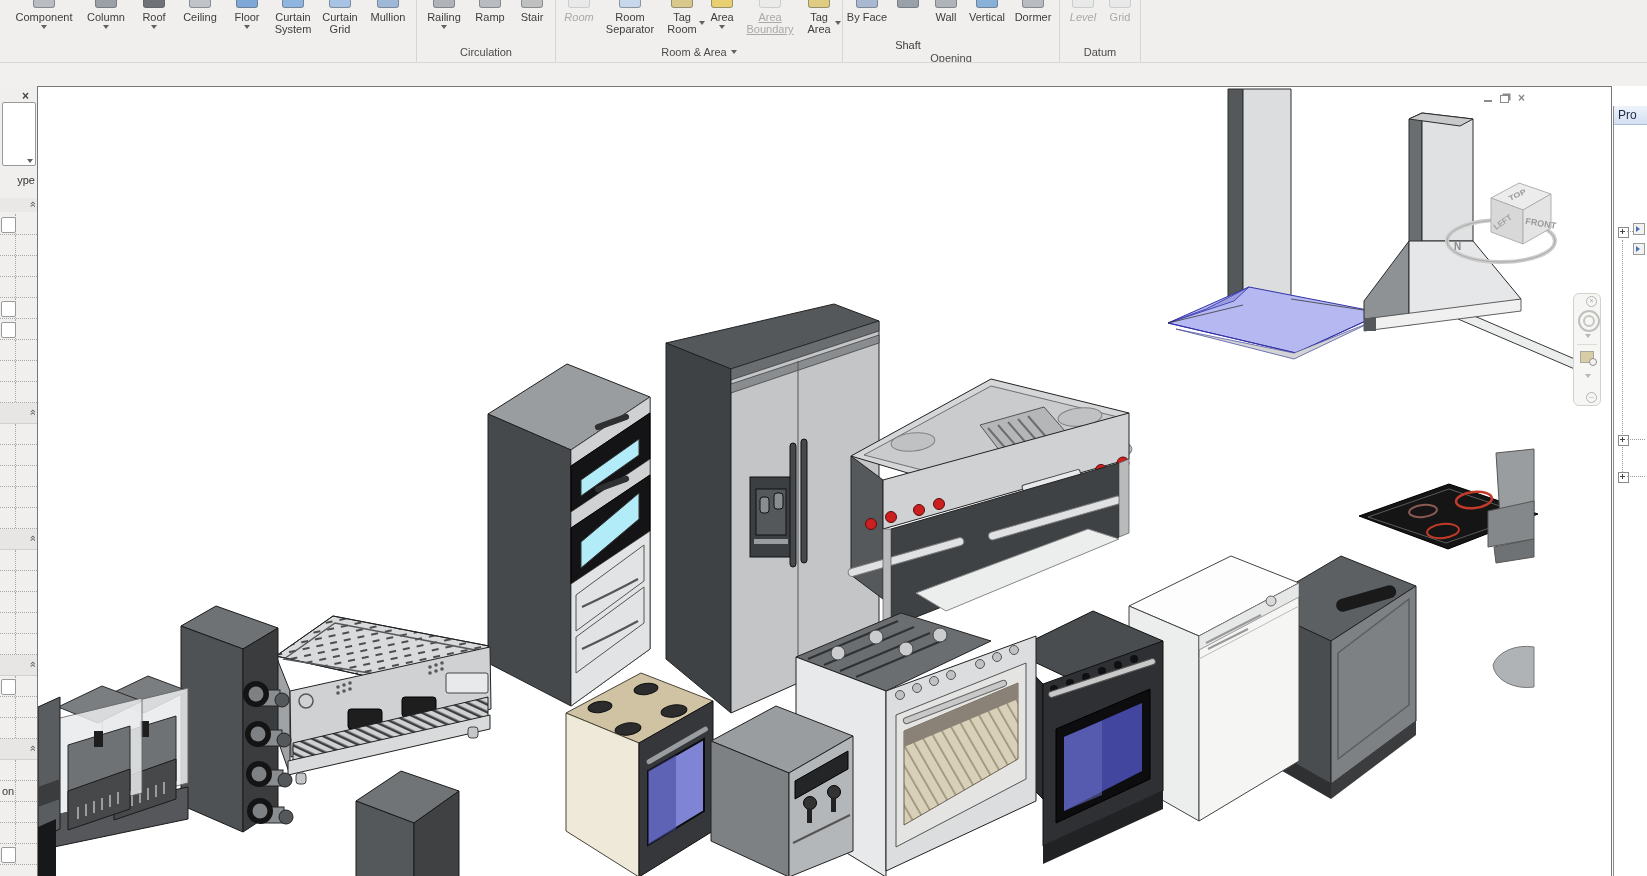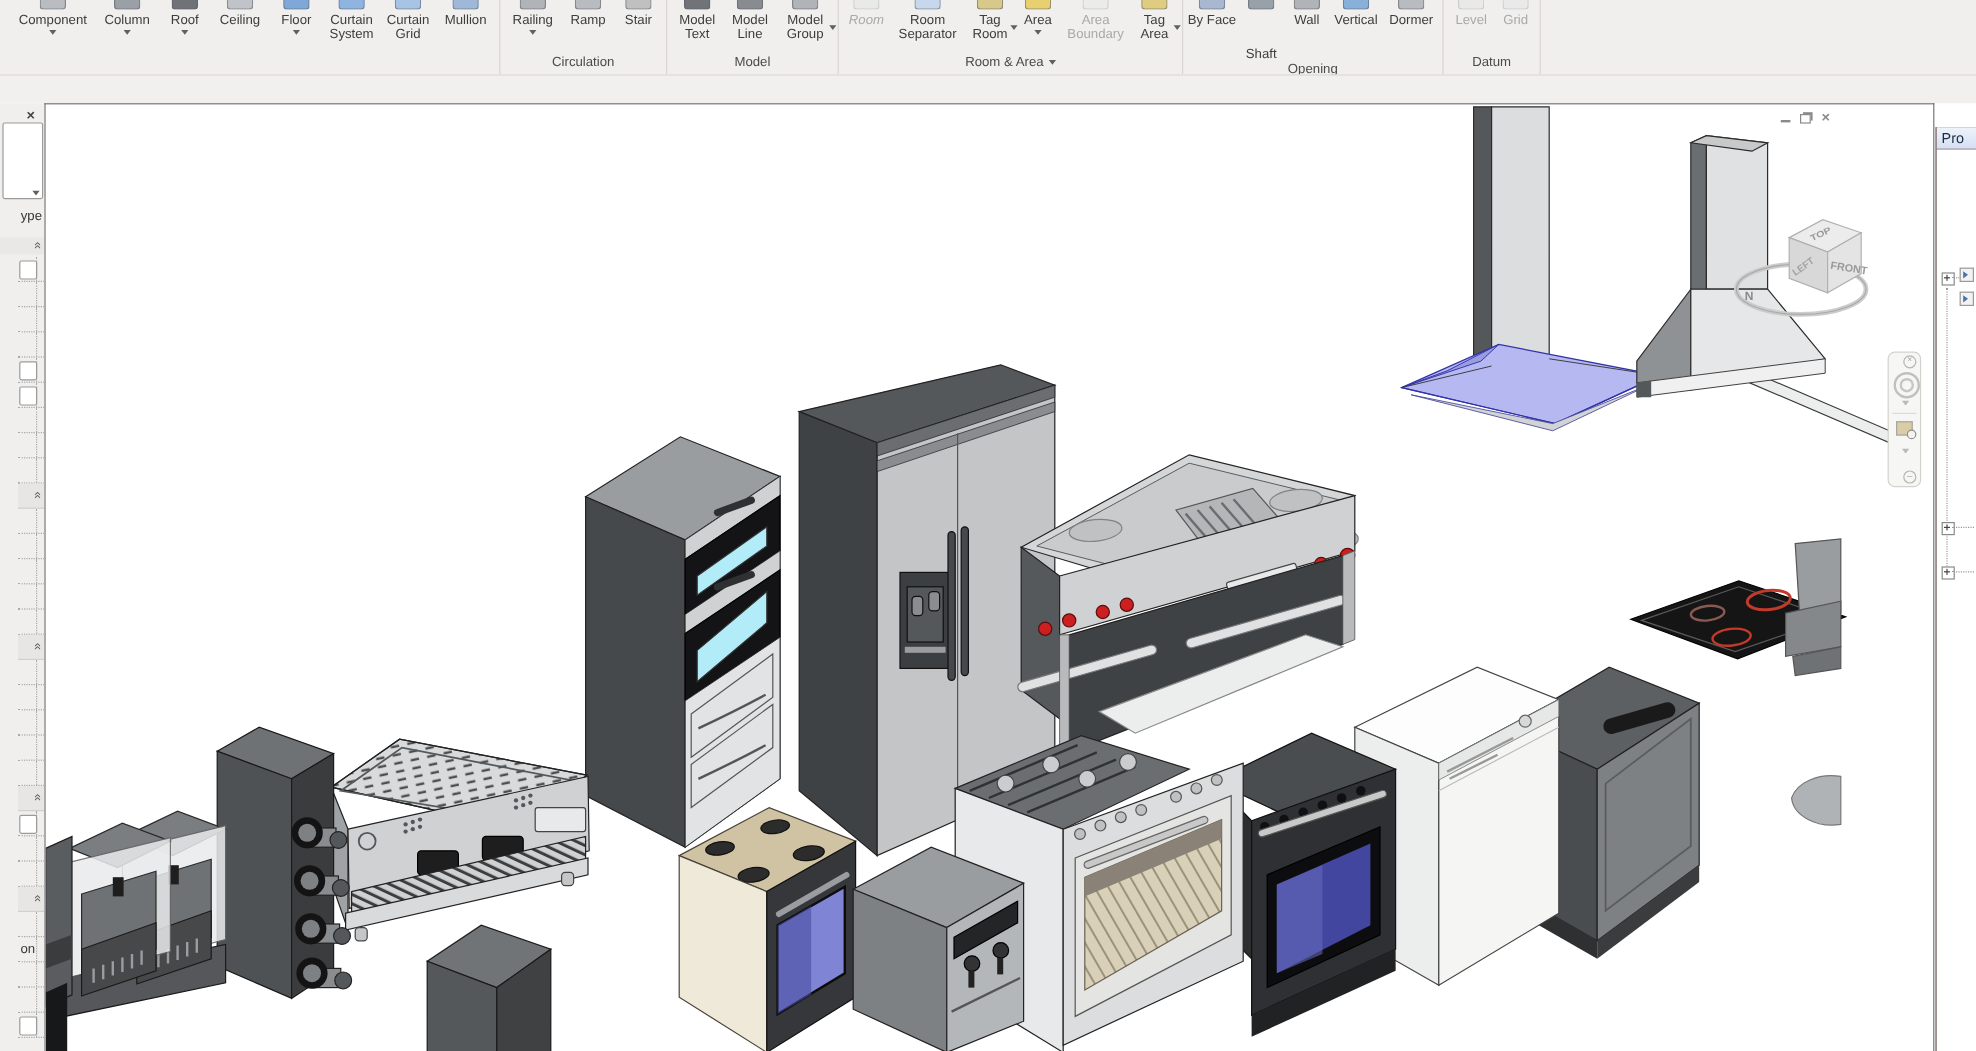--- a/index.html
+++ b/index.html
@@ -28,21 +28,21 @@
   
   #props{position:absolute;left:0;top:86px;width:37px;height:790px;background:#f0efee;
          box-sizing:border-box;font-size:11px;color:#333;overflow:hidden;}
   #props .closex{position:absolute;top:3px;right:8px;color:#444;font-size:12px;font-weight:bold;cursor:default;}
   #props .selector{position:absolute;top:16px;left:2px;right:1px;height:62px;background:#fff;
                    border:1px solid #9a9a9a;border-radius:2px;}
   #props .selector .dd{position:absolute;right:2px;bottom:2px;}
   #props .etype{position:absolute;top:88px;right:2px;color:#333;}
   .chevrow{height:14px;background:#eae8e6;display:flex;justify-content:flex-end;align-items:center;padding-right:3px;box-sizing:border-box;}
   .chev{display:inline-block;transform:rotate(-90deg);font-size:11px;color:#555;letter-spacing:-1px;line-height:8px;}
-  #prop-rows{position:absolute;top:128px;left:0;right:0;padding-left:15px;}
+  #prop-rows{position:absolute;top:128px;left:0;right:0;}
   .prow{height:21px;box-sizing:border-box;border-bottom:1px dotted #a8a8a8;position:relative;}
   .prow .col{position:absolute;left:0;top:0;bottom:0;width:15px;border-right:1px dotted #a8a8a8;}
   .prow .cellbox{position:absolute;left:1px;top:3px;width:13px;height:14px;background:#fff;
                  border:1px solid #9a9a9a;border-radius:2px;}
   .prow.hdr{background:#e8e6e4;border-bottom:1px solid #d2d0ce;display:flex;justify-content:flex-end;
             align-items:center;padding-right:3px;}
   .prow .ptxt{position:absolute;left:2px;top:4px;color:#3a3a3a;}
   
   #canvas{position:absolute;left:37px;top:86px;width:1573px;height:790px;background:#fff;
           border-top:1px solid #767676;border-left:1px solid #767676;border-right:1px solid #767676;
@@ -140,59 +140,39 @@
           <span class="ic" style="background: rgb(192, 192, 192);"></span>
           <div class="lbl">Stair</div>
         </div>
       </div>
       <div class="plabel">
         <span>Circulation</span>
       </div>
     </div>
     <div class="rpanel">
       <div class="ritems">
-        <div class="rbtn" style="width: 44px;">
-          <span class="ic" style="background: rgb(112, 116, 120);"></span>
-          <div class="lbl">Model Text</div>
-        </div>
-        <div class="rbtn" style="width: 44px;">
-          <span class="ic" style="background: rgb(136, 140, 144);"></span>
-          <div class="lbl">Model Line</div>
-        </div>
-        <div class="rbtn" style="width: 48px;">
-          <span class="ic" style="background: rgb(176, 180, 184);"></span>
-          <div class="lbl">Model Group</div>
-          <span class="tri arr-r"></span>
-        </div>
-      </div>
-      <div class="plabel">
-        <span>Model</span>
-      </div>
-    </div>
-    <div class="rpanel">
-      <div class="ritems">
         <div class="rbtn dis" style="width: 40px; font-style: italic;">
           <span class="ic" style="background: rgb(224, 226, 228);"></span>
           <div class="lbl">Room</div>
         </div>
         <div class="rbtn" style="width: 62px;">
           <span class="ic" style="background: rgb(200, 216, 236);"></span>
           <div class="lbl">Room Separator</div>
         </div>
         <div class="rbtn" style="width: 42px;">
           <span class="ic" style="background: rgb(216, 200, 138);"></span>
           <div class="lbl">Tag Room</div>
           <span class="tri arr-r"></span>
         </div>
         <div class="rbtn" style="width: 38px;">
           <span class="ic" style="background: rgb(232, 208, 112);"></span>
           <div class="lbl">Area</div>
           <span class="tri arr-b"></span>
         </div>
-        <div class="rbtn dis" style="width: 58px;">
+        <div class="rbtn dis" style="width: 58px; text-decoration: underline;">
           <span class="ic" style="background: rgb(228, 230, 232);"></span>
           <div class="lbl">Area Boundary</div>
         </div>
         <div class="rbtn" style="width: 40px;">
           <span class="ic" style="background: rgb(224, 204, 128);"></span>
           <div class="lbl">Tag Area</div>
           <span class="tri arr-r"></span>
         </div>
       </div>
       <div class="plabel">
@@ -222,21 +202,21 @@
           <span class="ic" style="background: rgb(184, 188, 192);"></span>
           <div class="lbl">Dormer</div>
         </div>
       </div>
       <div class="plabel">
         <span>Opening</span>
       </div>
     </div>
     <div class="rpanel">
       <div class="ritems">
-        <div class="rbtn dis" style="width: 40px;">
+        <div class="rbtn dis" style="width: 40px; font-style: italic;">
           <span class="ic" style="background: rgb(224, 226, 228);"></span>
           <div class="lbl">Level</div>
         </div>
         <div class="rbtn dis" style="width: 34px;">
           <span class="ic" style="background: rgb(224, 226, 228);"></span>
           <div class="lbl">Grid</div>
         </div>
       </div>
       <div class="plabel">
         <span>Datum</span>

